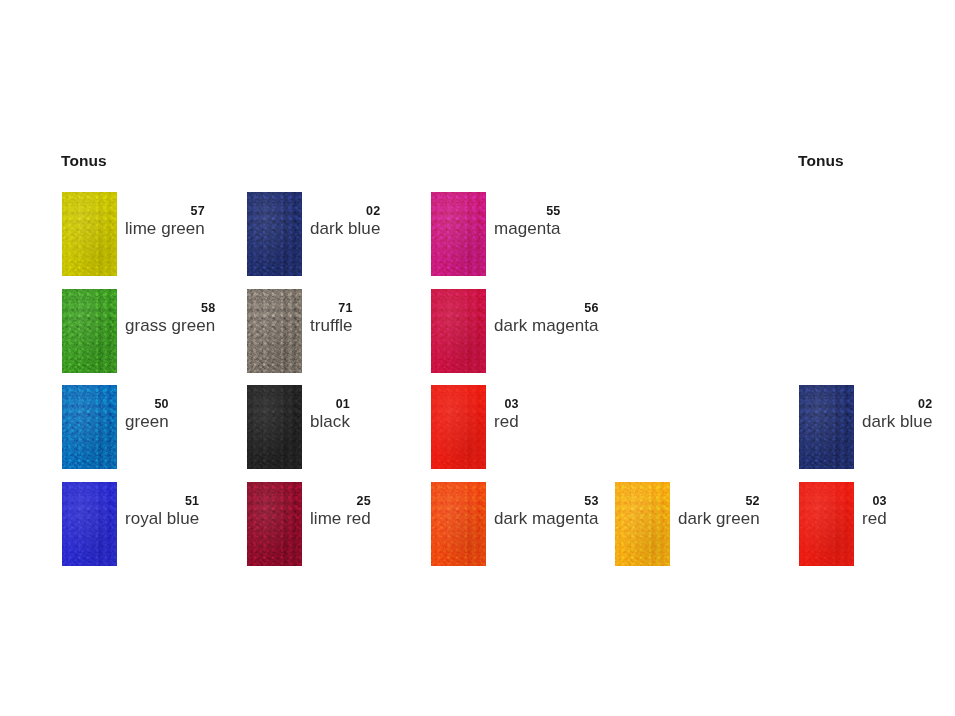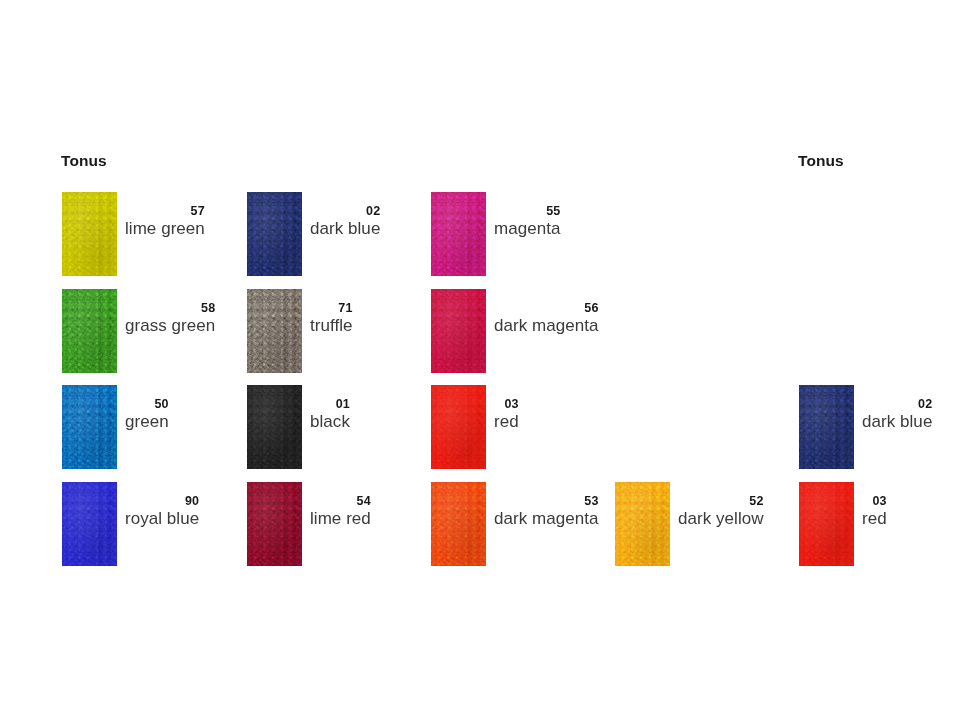--- a/index.html
+++ b/index.html
@@ -245,33 +245,33 @@
         </div>
       </div>
       <div class="swatch-item" style="left: 60px; top: 482px;">
         <div class="chip">
           <div class="base" style="background: rgb(43, 43, 207);"></div>
           <div class="tex"></div>
           <div class="tex2"></div>
           <div class="vign"></div>
         </div>
         <div class="labels">
-          <div class="code">90</div>
+          <div class="code">51</div>
           <div class="name">royal blue</div>
         </div>
       </div>
       <div class="swatch-item" style="left: 245px; top: 482px;">
         <div class="chip">
           <div class="base" style="background: rgb(143, 12, 42);"></div>
           <div class="tex"></div>
           <div class="tex2"></div>
           <div class="vign"></div>
         </div>
         <div class="labels">
-          <div class="code">54</div>
+          <div class="code">25</div>
           <div class="name">lime red</div>
         </div>
       </div>
       <div class="swatch-item" style="left: 429px; top: 482px;">
         <div class="chip">
           <div class="base" style="background: rgb(240, 74, 16);"></div>
           <div class="tex"></div>
           <div class="tex2"></div>
           <div class="vign"></div>
         </div>
@@ -282,21 +282,21 @@
       </div>
       <div class="swatch-item" style="left: 613px; top: 482px;">
         <div class="chip">
           <div class="base" style="background: rgb(245, 173, 18);"></div>
           <div class="tex"></div>
           <div class="tex2"></div>
           <div class="vign"></div>
         </div>
         <div class="labels">
           <div class="code">52</div>
-          <div class="name">dark yellow</div>
+          <div class="name">dark green</div>
         </div>
       </div>
       <div class="swatch-item" style="left: 797px; top: 482px;">
         <div class="chip">
           <div class="base" style="background: rgb(236, 28, 18);"></div>
           <div class="tex"></div>
           <div class="tex2"></div>
           <div class="vign"></div>
         </div>
         <div class="labels">

